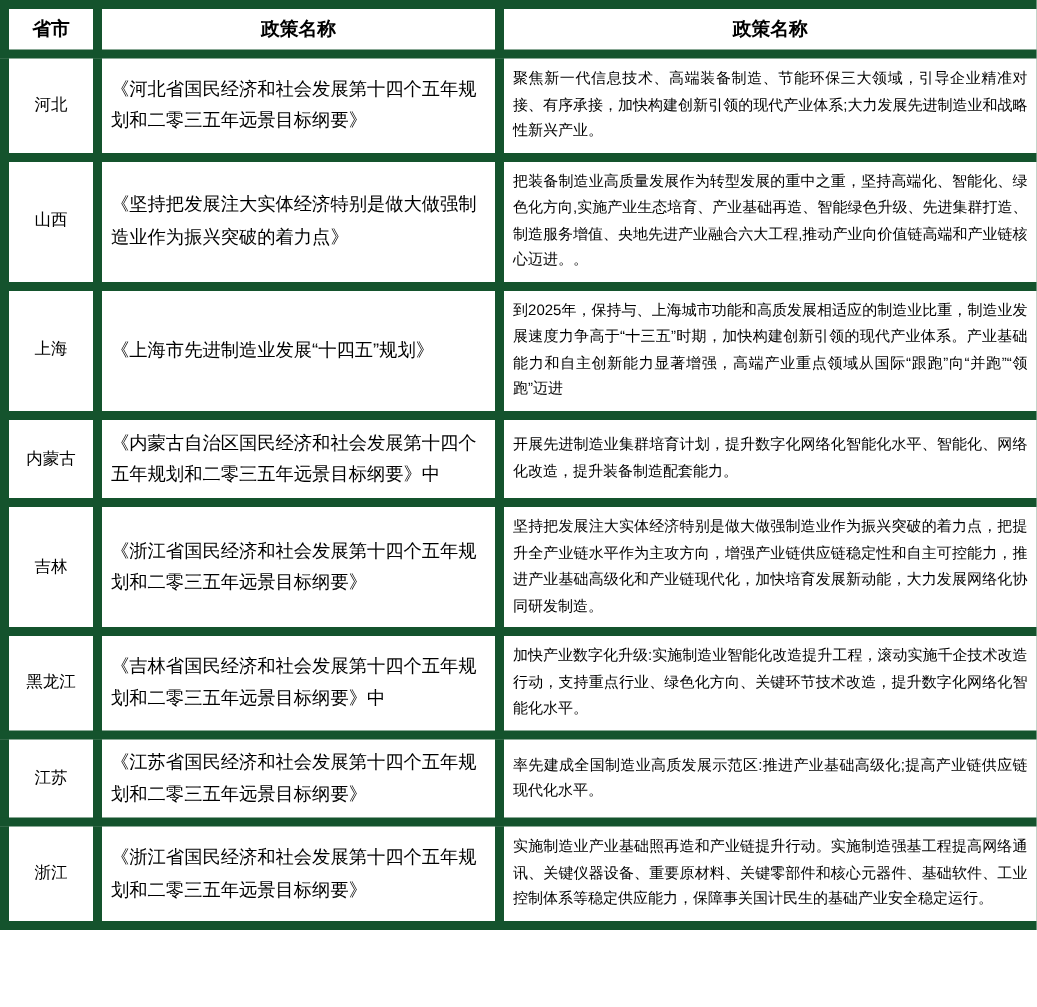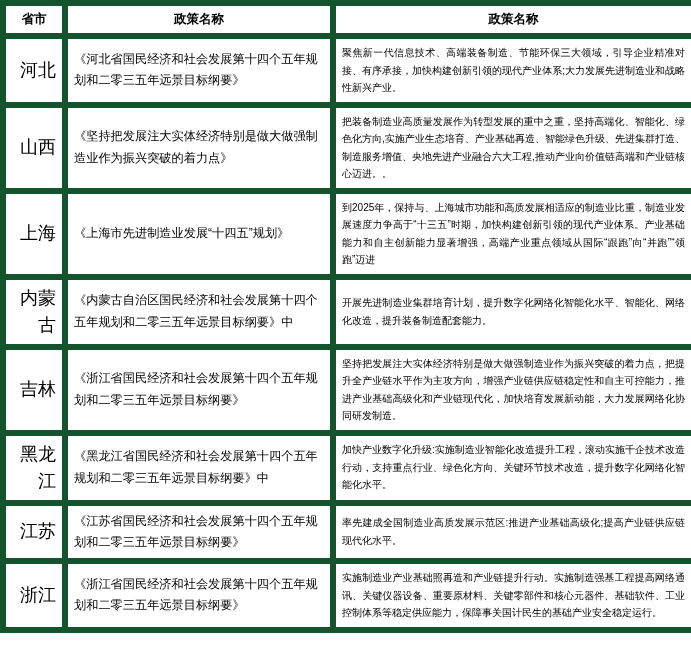--- a/index.html
+++ b/index.html
@@ -31,22 +31,22 @@
     font-size: 12.5px;
     text-align: center;
     height: 30px;
     padding: 4px 4px;
   }
   col.c-prov { width: 62px; }
   col.c-name { width: 268px; }
   col.c-content { width: 361px; }
 
   td.prov {
-    text-align: right;
-    font-size: 18px;
+    text-align: center;
+    font-size: 11px;
     line-height: 1.5;
     font-family: Liberation Serif, serif;
   }
   td.name {
     text-align: left;
     font-size: 12.2px;
     line-height: 1.75;
   }
   td.content {
     text-align: justify;
@@ -92,21 +92,21 @@
       <td class="name">《内蒙古自治区国民经济和社会发展第十四个五年规划和二零三五年远景目标纲要》中</td>
       <td class="content">开展先进制造业集群培育计划，提升数字化网络化智能化水平、智能化、网络化改造，提升装备制造配套能力。</td>
     </tr>
     <tr>
       <td class="prov">吉林</td>
       <td class="name">《浙江省国民经济和社会发展第十四个五年规划和二零三五年远景目标纲要》</td>
       <td class="content">坚持把发展注大实体经济特别是做大做强制造业作为振兴突破的着力点，把提升全产业链水平作为主攻方向，增强产业链供应链稳定性和自主可控能力，推进产业基础高级化和产业链现代化，加快培育发展新动能，大力发展网络化协同研发制造。</td>
     </tr>
     <tr>
       <td class="prov">黑龙江</td>
-      <td class="name">《黑龙江省国民经济和社会发展第十四个五年规划和二零三五年远景目标纲要》中</td>
+      <td class="name">《吉林省国民经济和社会发展第十四个五年规划和二零三五年远景目标纲要》中</td>
       <td class="content">加快产业数字化升级:实施制造业智能化改造提升工程，滚动实施千企技术改造行动，支持重点行业、绿色化方向、关键环节技术改造，提升数字化网络化智能化水平。</td>
     </tr>
     <tr>
       <td class="prov">江苏</td>
       <td class="name">《江苏省国民经济和社会发展第十四个五年规划和二零三五年远景目标纲要》</td>
       <td class="content">率先建成全国制造业高质发展示范区:推进产业基础高级化;提高产业链供应链现代化水平。</td>
     </tr>
     <tr>
       <td class="prov">浙江</td>
       <td class="name">《浙江省国民经济和社会发展第十四个五年规划和二零三五年远景目标纲要》</td>

